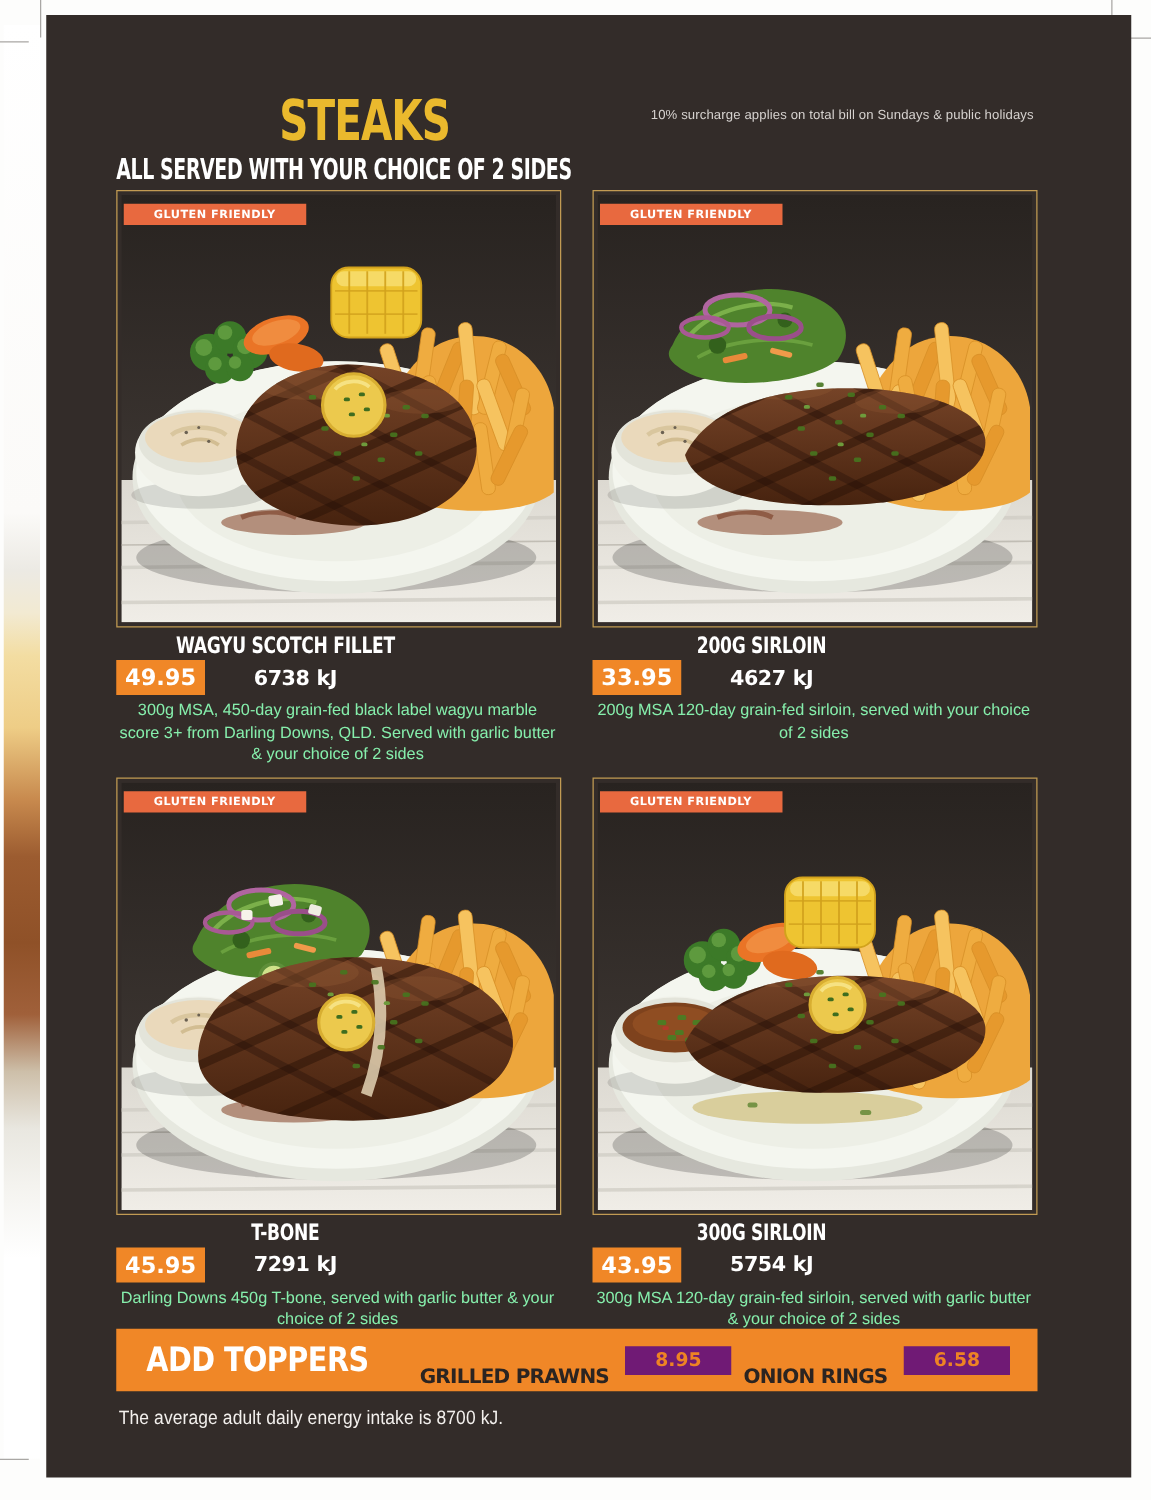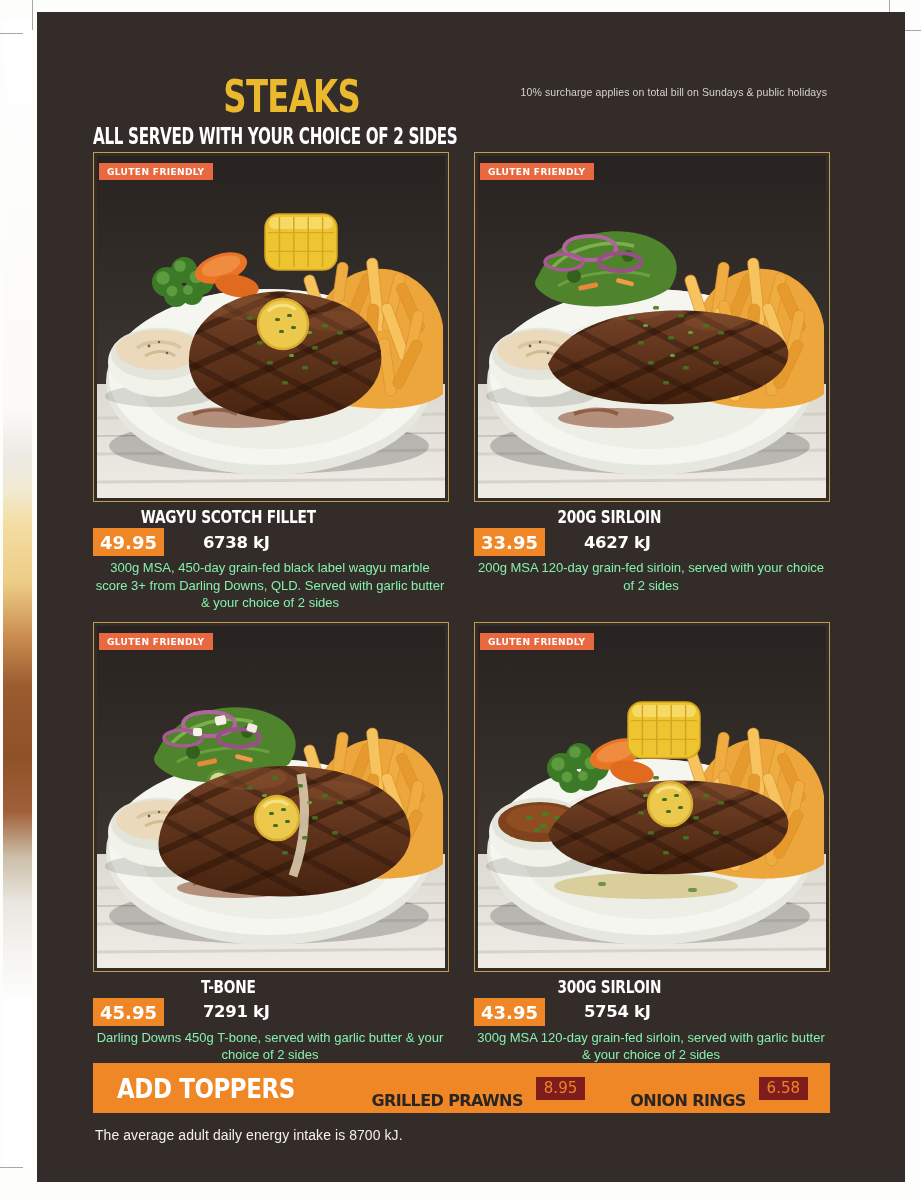--- a/index.html
+++ b/index.html
@@ -26,40 +26,40 @@
 
   .grid{position:absolute;left:56px;top:140px;width:737px;display:grid;
     grid-template-columns:356px 356px;column-gap:25px;row-gap:10px;}
   .card{width:356px;}
   .frame{position:relative;width:356px;height:350px;border:1px solid #c29b53;
     background:#332c29;padding:3px;box-sizing:border-box;}
   .photo{width:348px;height:342px;overflow:hidden;}
   .photo svg{display:block;}
   .tag{position:absolute;left:5px;top:10px;background:#e8693f;color:#fff;
     font-family:"DejaVu Sans",sans-serif;font-weight:bold;font-size:9px;
-    letter-spacing:.4px;padding:4px 8px 3px;}
+    letter-spacing:.4px;padding:4px 24px 3px;}
   .item-title{margin-top:5px;font-family:"DejaVu Sans",sans-serif;font-weight:bold;font-size:18px;
     line-height:19px;color:#fff;transform:scaleX(.76);transform-origin:left top;
     white-space:nowrap;letter-spacing:-.3px;}
   .price-row{margin-top:3px;height:26px;display:flex;align-items:center;gap:11px;}
   .price-badge{background:#f08727;color:#fff;font-family:"DejaVu Sans",sans-serif;font-weight:bold;
     font-size:18px;line-height:21px;padding:4px 7px 3px;}
   .energy{color:#fff;font-family:"DejaVu Sans",sans-serif;font-weight:bold;font-size:16.5px;letter-spacing:-.3px;margin-left:28px;}
   .desc{margin-top:4px;font-size:13px;line-height:17.5px;color:#86efac;max-width:354px;}
 
   .banner{position:absolute;left:56px;top:1051px;width:737px;height:50px;background:#f08727;
     display:flex;align-items:center;}
   .banner-title{margin-left:24px;font-family:"DejaVu Sans",sans-serif;font-weight:bold;font-size:27px;
     color:#fff;transform:scaleX(.85);transform-origin:left center;letter-spacing:-.5px;white-space:nowrap;}
   .topper{display:flex;align-items:center;gap:13px;margin-left:auto;}
   .topper:last-of-type{margin-right:22px;}
   .topper-name{font-family:"DejaVu Sans",sans-serif;font-weight:bold;font-size:16px;color:#2b2421;
     letter-spacing:-.6px;white-space:nowrap;margin-top:24px;}
-  .topper-price{background:#7f1d1d;color:#ee8324;font-family:"DejaVu Sans",sans-serif;font-weight:normal;
-    font-size:15px;line-height:17px;padding:3px 8px;}
+  .topper-price{background:#701a75;color:#ee8324;font-family:"DejaVu Sans",sans-serif;font-weight:bold;
+    font-size:15px;line-height:17px;padding:3px 24px;}
 
   .footer-note{position:absolute;left:58px;top:1114px;font-size:15.5px;color:#f3f0ed;
     transform:scaleX(.9);transform-origin:left top;letter-spacing:.1px;}
 </style>
 </head>
 <body>
 
 <div class="canvas">
 
   <div class="sliver"></div>

